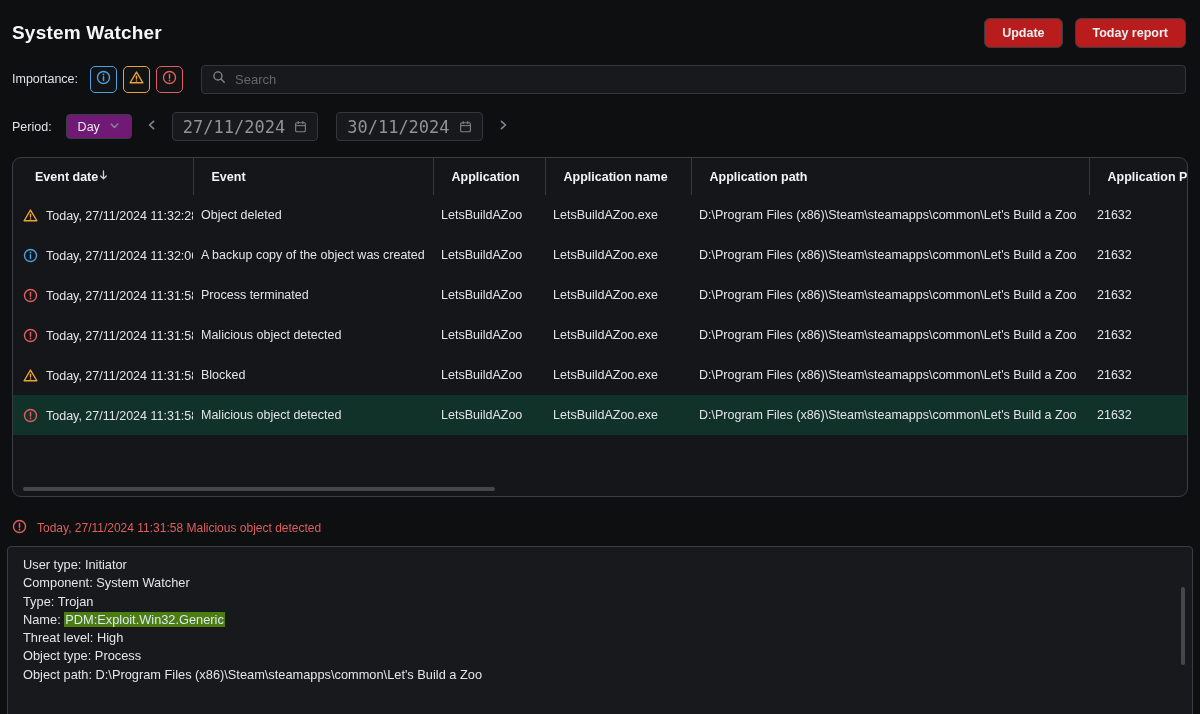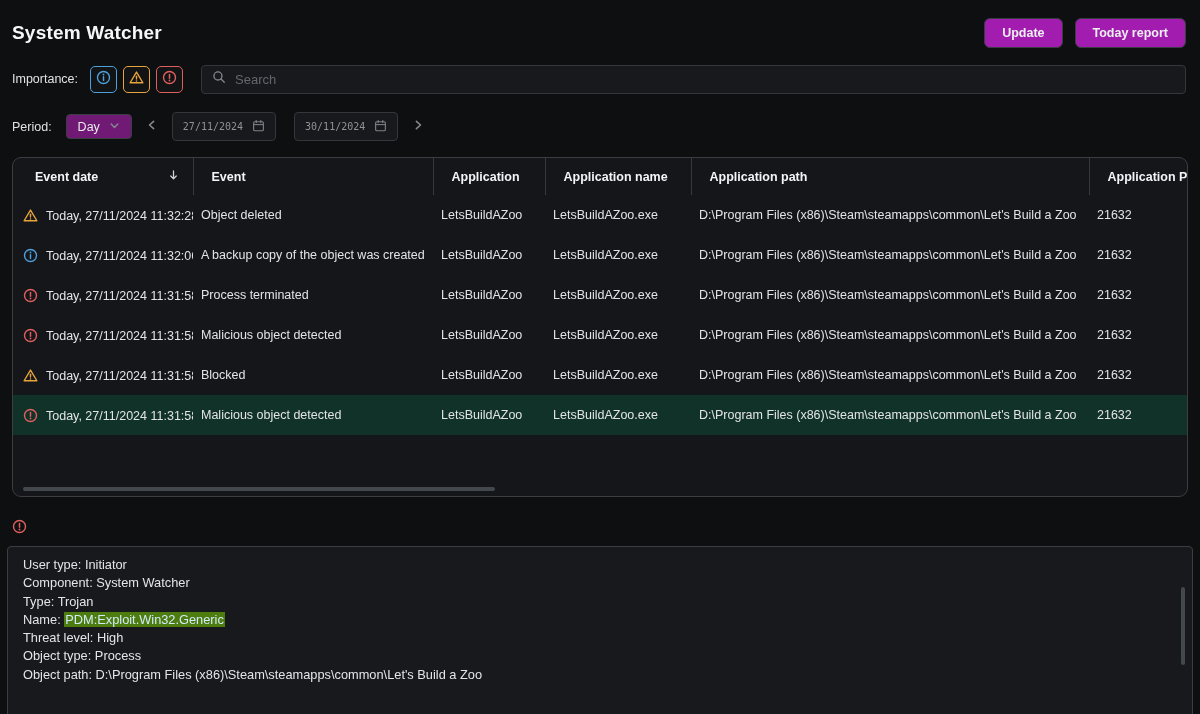--- a/index.html
+++ b/index.html
@@ -10,21 +10,21 @@
     font-family:"Liberation Sans", sans-serif;
     overflow:hidden;
   }
   .app { width:1200px; height:714px; position:relative; }
 
   
   .header { display:flex; justify-content:space-between; align-items:center; padding:18px 14px 0 12px; }
   .title { font-size:19px; font-weight:700; color:#f4f6f8; letter-spacing:.2px; }
   .header-buttons { display:flex; gap:12px; }
   .btn {
-    background:#a21caf; border:1px solid #383d42; border-radius:6px;
+    background:#b91c1c; border:1px solid #383d42; border-radius:6px;
     color:#edeff1; font-size:12.5px; font-weight:600; padding:7px 17px;
     font-family:"Liberation Sans", sans-serif; cursor:pointer;
   }
 
   
   .filter-row { display:flex; align-items:center; margin-top:17px; padding:0 14px 0 12px; height:28px;justify-content:flex-end; }
   .row-label { font-size:12.5px; color:#dfe2e5; margin-right:12px; }
   .imp-group { display:flex; gap:6px; margin-right:18px; }
   .imp-btn {
     width:27px; height:27px; border-radius:5px; background:rgba(255,255,255,0.02);
@@ -43,21 +43,21 @@
   
   .period-row { display:flex; align-items:center; margin-top:19px; padding-left:12px; }
   .select {
     display:flex; align-items:center; gap:9px; background:#701a75; border:1px solid #3a3e43;
     border-radius:4px; height:25px; padding:0 11px; font-size:12.5px; color:#e9ebed; cursor:pointer;
   }
   .nav-chev { background:none; border:none; padding:4px 6px; margin:0 8px; cursor:pointer; display:flex; align-items:center; }
   .date-field {
     display:flex; align-items:center; gap:9px; background:#17191c; border:1px solid #33373c;
     border-radius:4px; height:29px; padding:0 10px; color:#8f9397;
-    font-family:"DejaVu Sans Mono", monospace; font-size:10px; cursor:text;
+    font-family:"DejaVu Sans Mono", monospace; font-size:17px; cursor:text;
   }
   .date-gap { width:18px; }
 
   
   .table-card {
     margin:16px 12px 0 12px; height:340px; background:#141619;
     border:1px solid #3a3e43; border-radius:9px; position:relative; overflow:hidden;
   }
   .table-wrap { overflow:hidden; height:100%; }
   table { border-collapse:collapse; table-layout:fixed; width:1198px; }
@@ -66,21 +66,21 @@
   thead th:nth-child(3){ width:112px; }
   thead th:nth-child(4){ width:146px; }
   thead th:nth-child(5){ width:398px; }
   thead th:nth-child(6){ width:122px; }
   thead th {
     height:37px; text-align:left; font-size:12.5px; font-weight:700; color:#f2f4f6;
     padding-left:18px; white-space:nowrap; overflow:hidden;
   }
   thead th:first-child { padding-left:22px; }
   thead th + th { border-left:1px solid #36393d; }
-  .th-flex { display:flex; align-items:center; justify-content:space-between; padding-right:14px; }
+  .th-flex { display:flex; align-items:center; justify-content:flex-start; padding-right:14px; }
   tbody td {
     height:40px; font-size:12.5px; color:#e2e4e7;
     white-space:nowrap; overflow:hidden; padding-left:8px; padding-right:10px;
   }
   tbody td:first-child { padding-left:10px; }
   tbody td:first-child .sev { margin-right:8px; }
   tbody td:first-child svg { vertical-align:-3px; }
   tbody tr { cursor:default; }
   tbody tr.selected { background:#113229; }
 
@@ -290,20 +290,21 @@
     </div>
     <div class="hscroll-thumb"></div>
   </div>
 
   <div class="detail-header" style="color: rgb(223, 95, 95);">
     <span><svg width="15" height="15" viewBox="0 0 16 16">
           <circle cx="8" cy="8" r="6.4" fill="none" stroke="#df5f5f" stroke-width="1.5"></circle>
           <line x1="8" y1="4.7" x2="8" y2="8.7" stroke="#df5f5f" stroke-width="1.6" stroke-linecap="round"></line>
           <circle cx="8" cy="11.2" r="0.95" fill="#df5f5f"></circle>
         </svg></span>
+    <span>Today, 27/11/2024 11:31:58 Malicious object detected</span>
   </div>
 
   <div class="detail-panel">
     <div id="detail-lines">
         <div class="detail-line"><span>User type: </span><span>Initiator</span></div>
         <div class="detail-line"><span>Component: </span><span>System Watcher</span></div>
         <div class="detail-line"><span>Type: </span><span>Trojan</span></div>
         <div class="detail-line"><span>Name: </span><span class="hl">PDM:Exploit.Win32.Generic</span></div>
         <div class="detail-line"><span>Threat level: </span><span>High</span></div>
         <div class="detail-line"><span>Object type: </span><span>Process</span></div>

